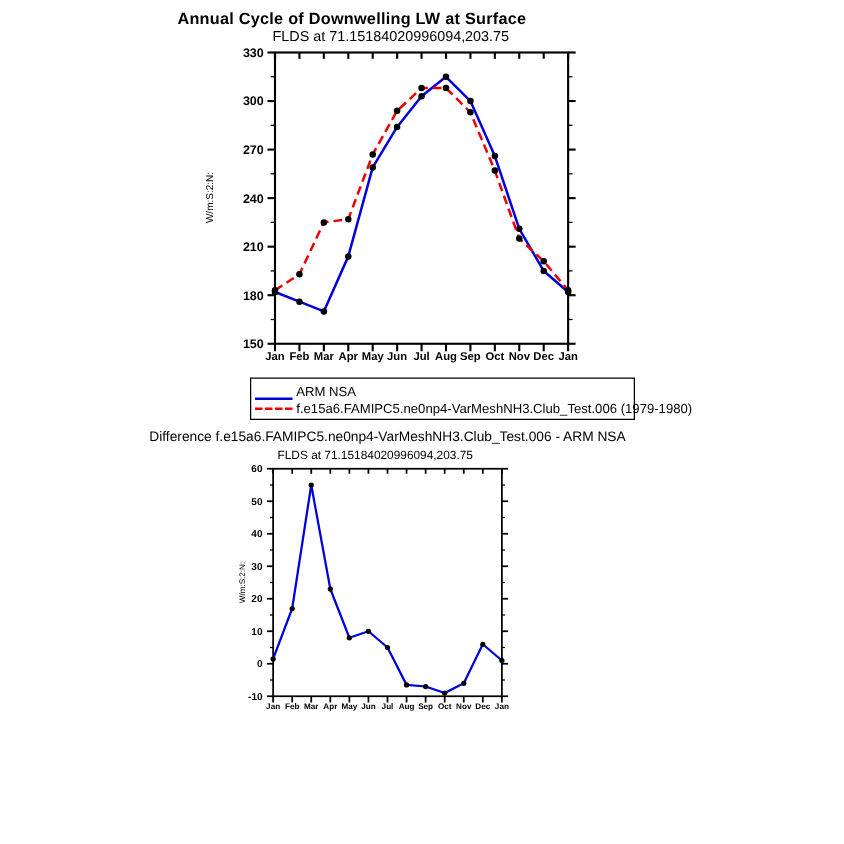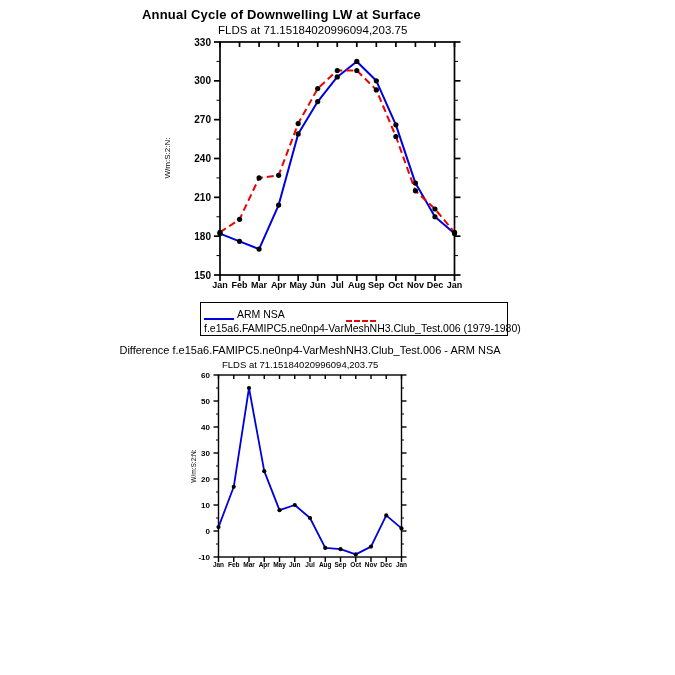--- a/index.html
+++ b/index.html
@@ -18,21 +18,21 @@
   }
   #charts-svg{left:0;top:0;}
   #legend-box{
     left:200px;top:302px;width:308px;height:34px;
     border:1px solid #000;background:#fff;box-sizing:border-box;
   }
   .legend-entry{position:absolute;left:3px;height:14px;display:flex;align-items:center;}
   .legend-entry .sample{width:30px;height:0;border-top-width:2px;margin-right:3px;flex:0 0 auto;}
   .legend-entry .lbl{font-size:10.5px;white-space:nowrap;}
   #legend-entry-0{top:3px;align-items:flex-end;}
-  #legend-entry-1{top:17px;flex-direction:column;}
+  #legend-entry-1{top:17px;}
   #diff-title{
     left:0;top:344px;width:620px;text-align:center;
     font-size:11px;font-weight:normal;
   }
   #diff-subtitle{
     left:222px;top:359px;font-size:9.5px;font-weight:normal;
   }
 </style>
 </head>
 <body>

